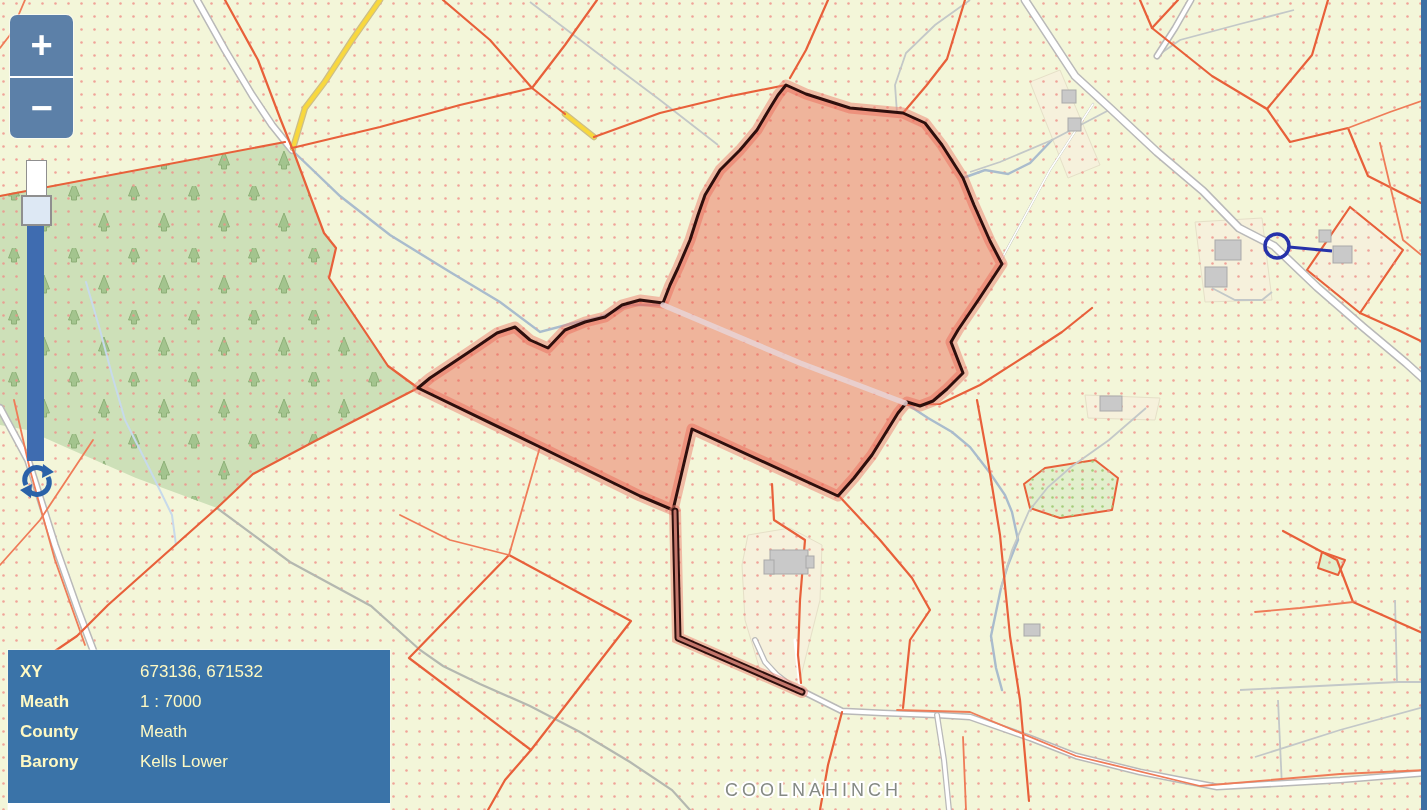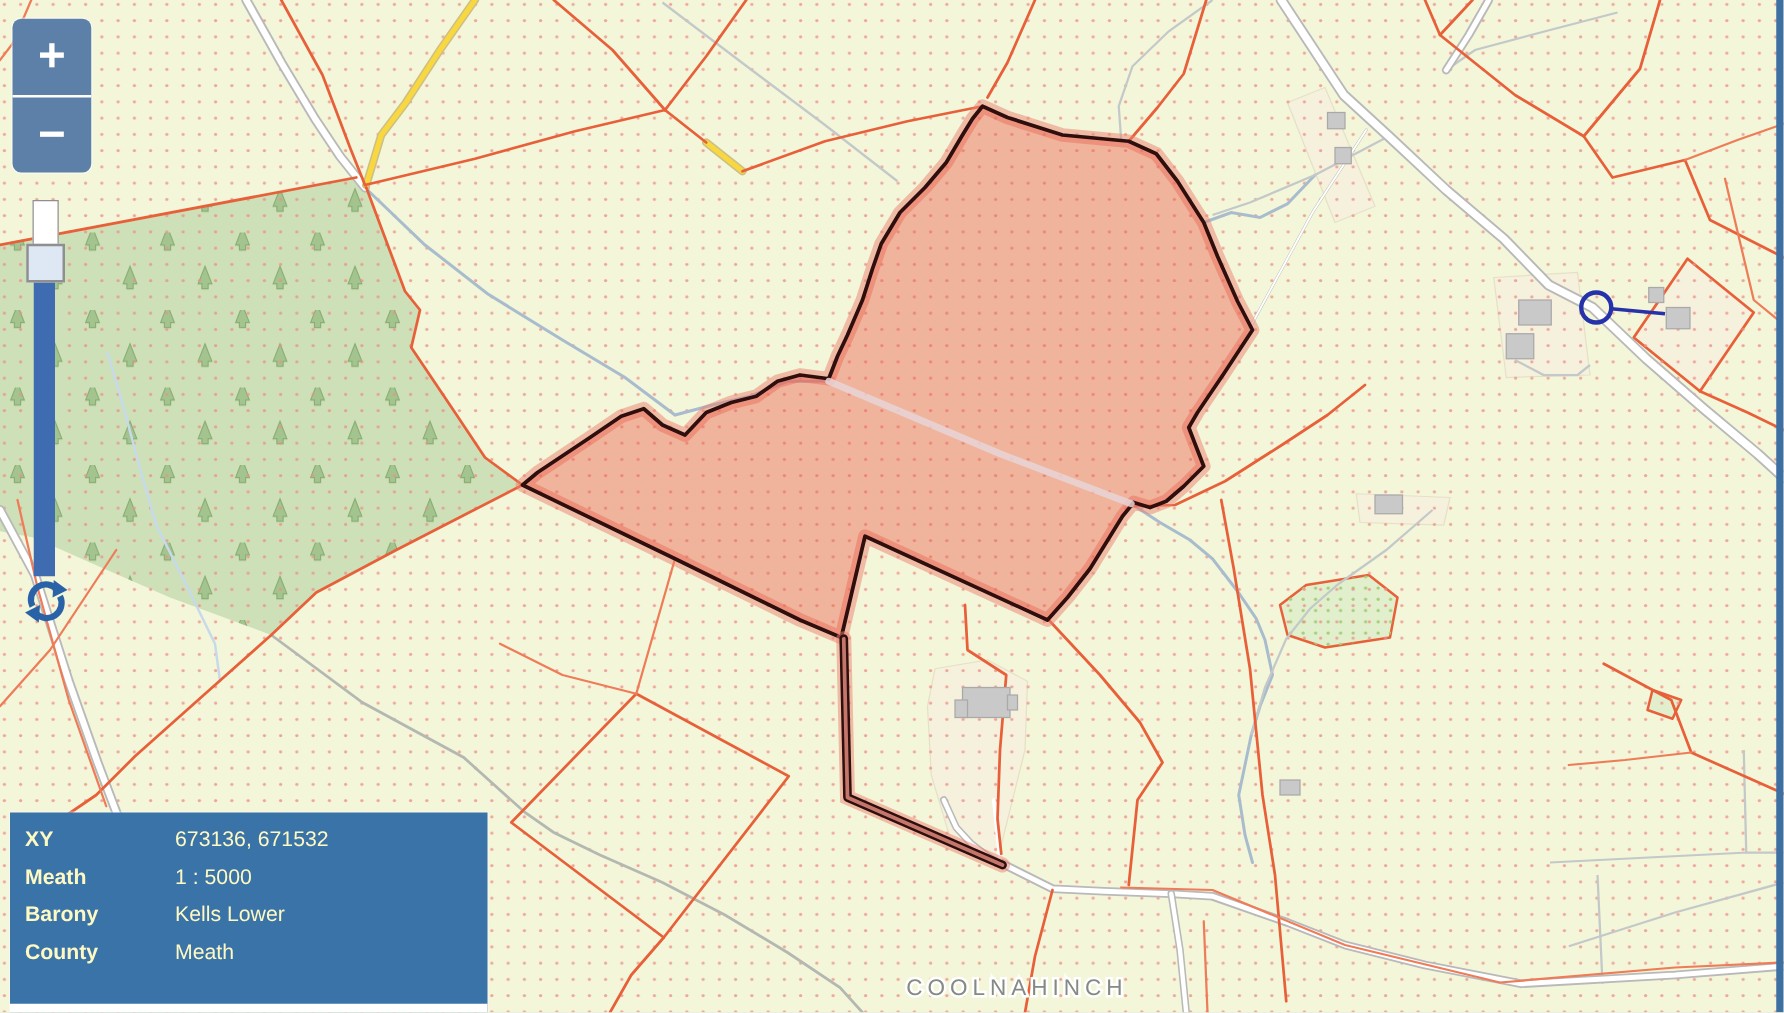--- a/index.html
+++ b/index.html
@@ -225,27 +225,27 @@
     </svg>
   </div>
 
   <div class="info-panel">
     <div class="info-row">
       <div class="info-label">XY</div>
       <div class="info-value">673136, 671532</div>
     </div>
     <div class="info-row">
       <div class="info-label">Meath</div>
-      <div class="info-value">1 : 5000</div>
+      <div class="info-value">1 : 7000</div>
+    </div>
+    <div class="info-row">
+      <div class="info-label">County</div>
+      <div class="info-value">Meath</div>
     </div>
     <div class="info-row">
       <div class="info-label">Barony</div>
       <div class="info-value">Kells Lower</div>
     </div>
-    <div class="info-row">
-      <div class="info-label">County</div>
-      <div class="info-value">Meath</div>
-    </div>
   </div>
   <div class="info-footer"></div>
 
   <div class="right-strip"></div>
 </div>
 
 </body></html>

